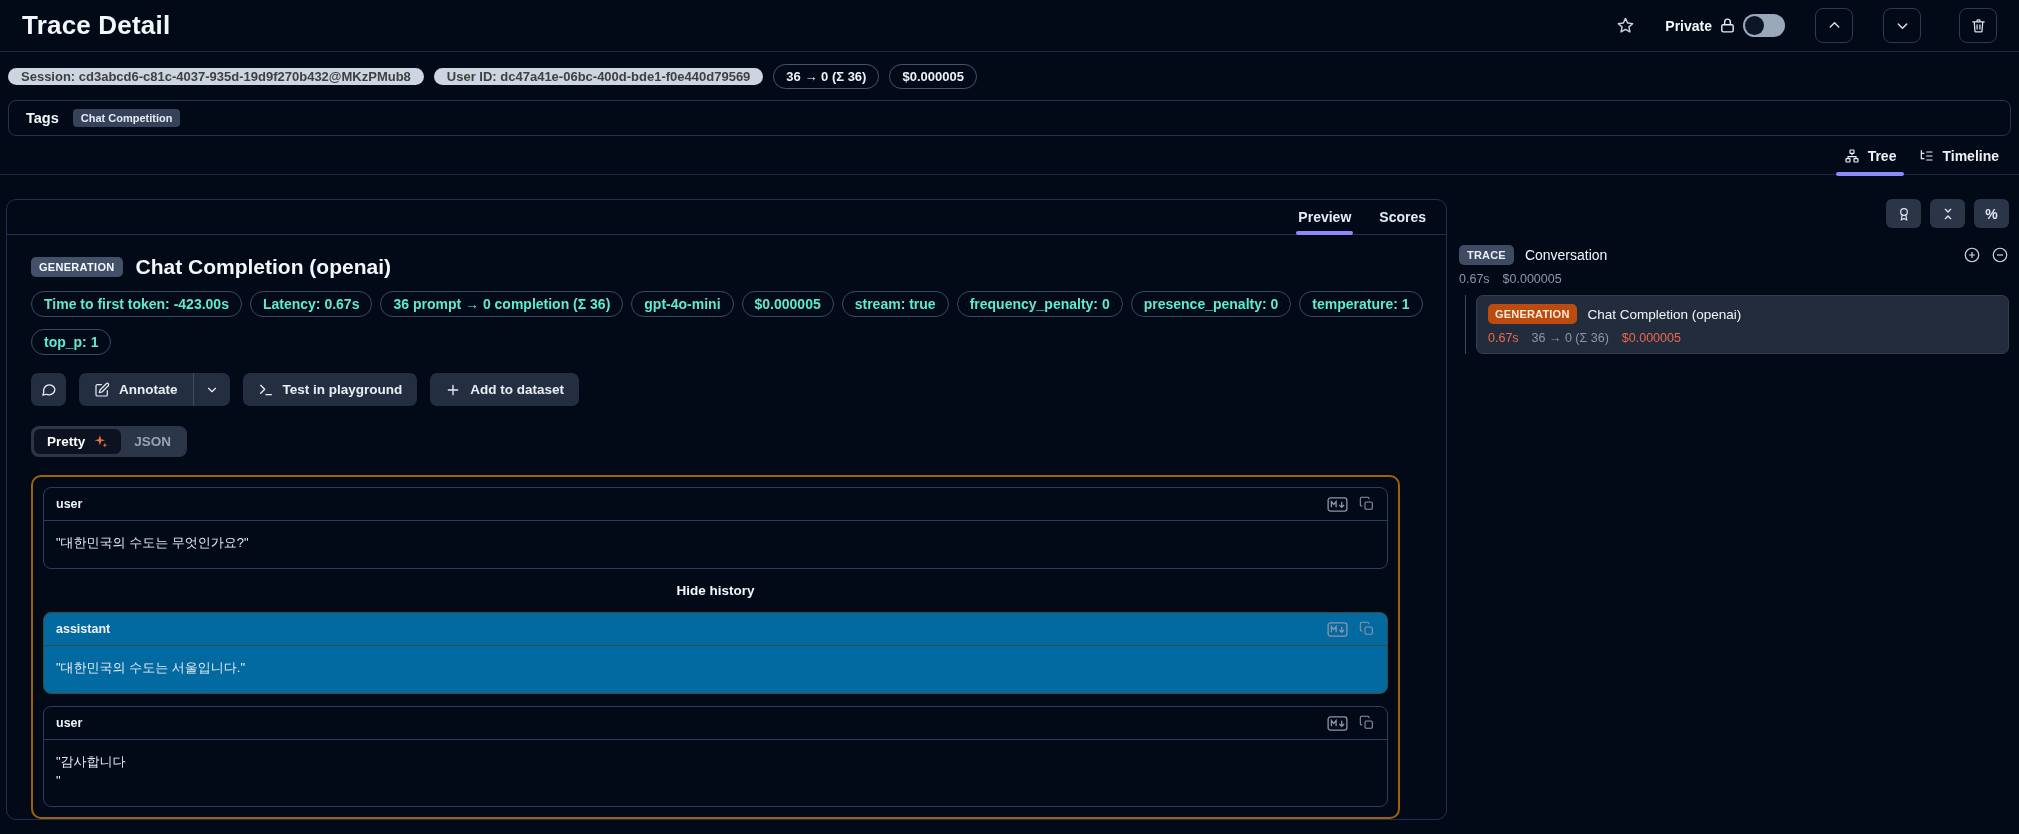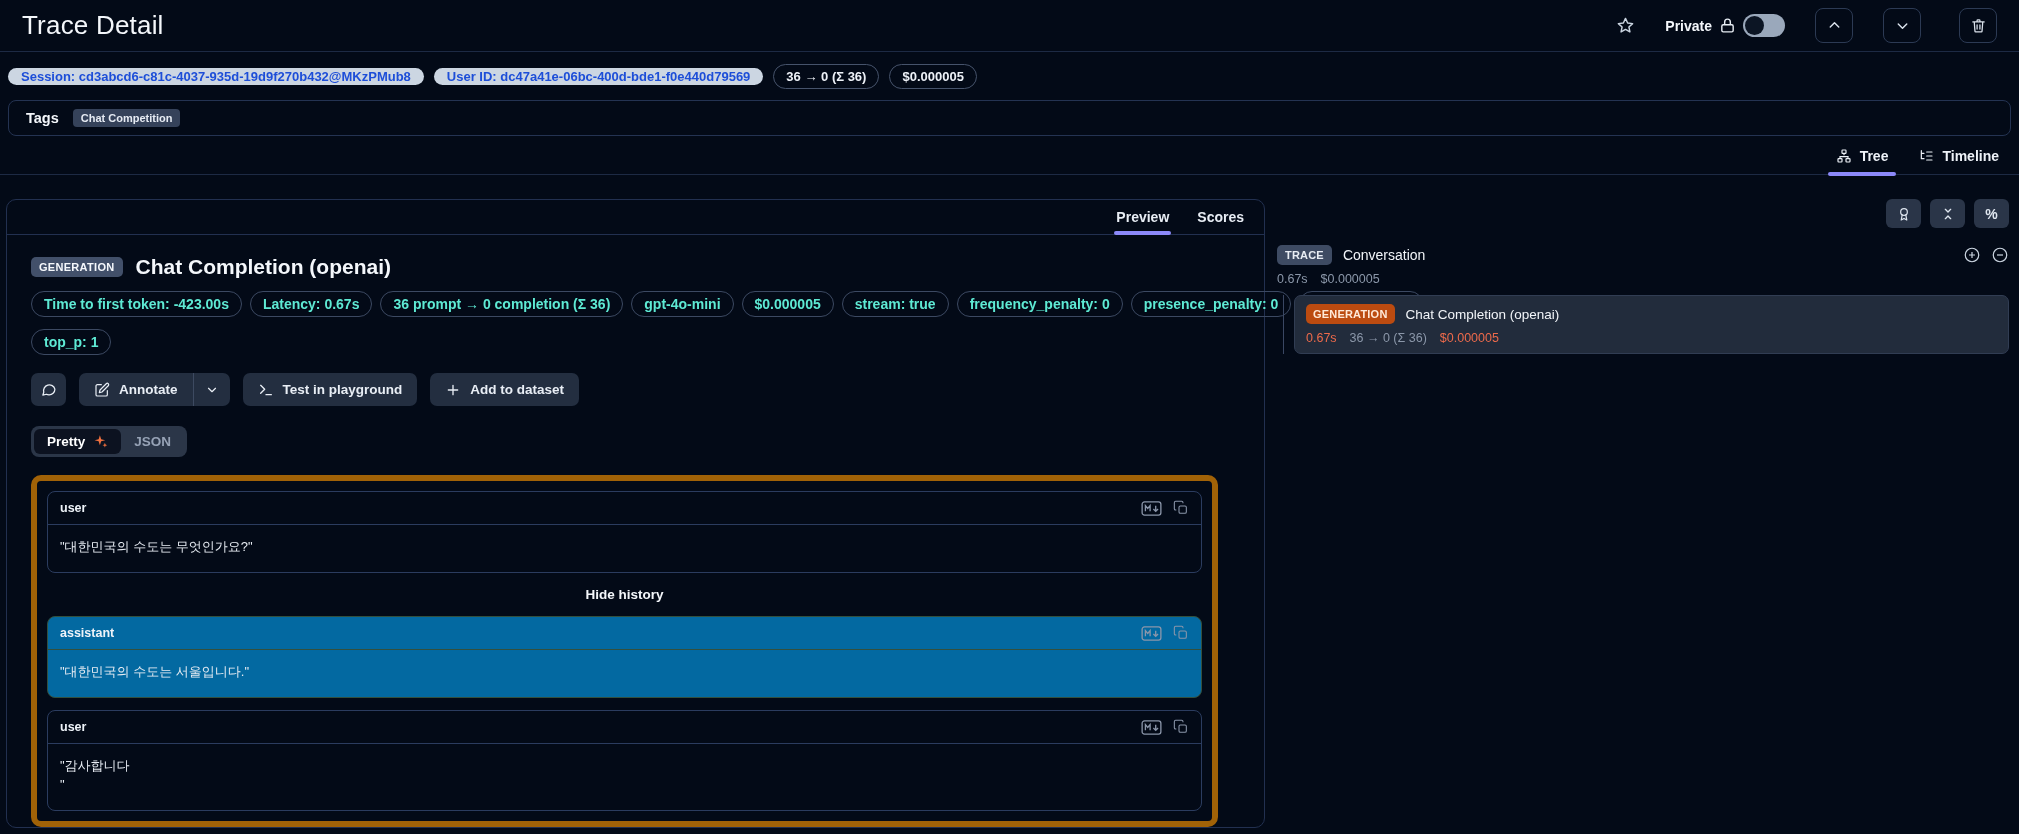--- a/index.html
+++ b/index.html
@@ -6,58 +6,58 @@
   html,body { width:2019px; height:834px; overflow:hidden; }
   body {
     background:#030a17; color:#f4f7fb;
     font-family:"Liberation Sans","DejaVu Sans",sans-serif; font-size:13px;
   }
   svg { display:block; }
 
   
   .topbar { display:flex; align-items:center; justify-content:space-between;
             padding:9px 22px; border-bottom:1px solid #1d2a44; height:52px; }
-  .page-title { font-size:26px; font-weight:400; letter-spacing:.2px; }
+  .page-title { font-size:26px; font-weight:700; letter-spacing:.2px; }
   .topbar-right { display:flex; align-items:center; gap:30px; }
   .icon-plain { color:#cbd5e1; cursor:pointer; }
   .private-wrap { display:flex; align-items:center; gap:7px; }
   .private-label { font-size:14px; font-weight:700; }
   .switch { width:42px; height:23px; border-radius:12px; background:#9aa8bb; position:relative; cursor:pointer; }
   .switch .thumb { position:absolute; left:2px; top:2px; width:19px; height:19px; border-radius:50%; background:#0c1524; }
   .nav-btn { width:38px; height:35px; border:1px solid #2c3a54; border-radius:8px; background:transparent;
              display:flex; align-items:center; justify-content:center; color:#dbe2ec; cursor:pointer; }
   .nav-btn.trash { margin-left:8px; }
 
   
   .idrow { display:flex; align-items:center; gap:10px; padding:12px 8px 11px; }
-  .pill-light { background:#ccd6e2; color:#1d4ed8; font-weight:700; font-size:13px;
+  .pill-light { background:#ccd6e2; color:#404040; font-weight:700; font-size:13px;
                 border-radius:999px; padding:1px 13px; cursor:pointer; }
   .pill-outline { border:1px solid #46536b; color:#eef2f8; font-weight:700; font-size:13px;
                   border-radius:999px; padding:4px 12px; }
 
   
   .tagsrow { margin:0 8px; border:1px solid #243352; border-radius:8px; height:36px;
              display:flex; align-items:center; gap:14px; padding:0 17px; }
   .tags-label { font-size:14.5px; font-weight:700; }
   .tag-badge { background:#35425a; color:#e6ebf3; font-size:11px; font-weight:700;
                border-radius:4px; padding:3px 8px; cursor:pointer; }
 
   
-  .viewtabs { display:flex; justify-content:flex-end; gap:30px; padding:12px 20px 0;
+  .viewtabs { display:flex; justify-content:flex-end; gap:22px; padding:12px 20px 0;
               border-bottom:1px solid #1d2a44; }
   .vtab { display:flex; align-items:center; gap:8px; padding-bottom:10px; position:relative;
           font-size:14px; font-weight:600; color:#eef2f8; cursor:pointer; }
   .vtab.active::after { content:""; position:absolute; left:-8px; right:-8px; bottom:-2px;
                         height:4px; border-radius:2px; background:#8c89f9; }
 
   
   .content { display:flex; margin-top:24px; padding:0 8px 0 6px; align-items:flex-start; }
 
   
-  .main-panel { width:1259px; flex-shrink:0; border:1px solid #223050; border-radius:10px; min-height:620px; }
+  .main-panel { width:1441px; flex-shrink:0; border:1px solid #223050; border-radius:10px; min-height:620px; }
   .panel-tabs { display:flex; justify-content:flex-end; gap:28px; padding:9px 20px 0;
                 border-bottom:1px solid #223050; }
   .ptab { font-size:14px; font-weight:700; color:#e8edf4; padding-bottom:9px; position:relative; cursor:pointer; }
   .ptab.active::after { content:""; position:absolute; left:-2px; right:-2px; bottom:-1px;
                         height:4px; border-radius:2px; background:#8c89f9; }
   .panel-body { padding:20px 24px 0; }
 
   .gen-title-row { display:flex; align-items:center; gap:13px; }
   .badge-type { background:#42506a; color:#f5f8fc; font-size:11px; font-weight:700;
                 letter-spacing:.3px; border-radius:5px; padding:4px 8px; }
@@ -78,21 +78,21 @@
   .split .btn-main { border-radius:7px 0 0 7px; }
   .split .btn-caret { border-radius:0 7px 7px 0; border-left:1px solid #3d4a61; width:37px; padding:0; justify-content:center; }
 
   .format-toggle { margin-top:20px; display:inline-flex; background:#2b3648; border-radius:8px; padding:3px; }
   .seg { padding:5px 13px; font-size:13.5px; font-weight:700; color:#97a3b6; display:flex;
          align-items:center; gap:8px; border-radius:6px; cursor:pointer; }
   .seg.active { background:#0c1220; color:#fff; }
   .sparkles { color:#f0703f; }
 
   
-  .messages { margin:18px 22px 0 0; border:6px solid #a16207; border-radius:10px; padding:10px; }
+  .messages { margin:18px 22px 0 0; border:2px solid #a16207; border-radius:10px; padding:10px; }
   .msg-card { border:1px solid #2b3c5f; border-radius:8px; background:transparent; }
   .msg-header { display:flex; justify-content:space-between; align-items:center;
                 padding:8px 12px; border-bottom:1px solid #2b3c5f; }
   .msg-role { font-size:12.5px; font-weight:600; color:#eef3f9; }
   .msg-actions { display:flex; align-items:center; gap:11px; color:#8b96aa; }
   .msg-actions .mi { cursor:pointer; }
   .msg-body { padding:12px 12px 16px; font-size:13px; color:#e7ecf3; white-space:pre-wrap; line-height:19px; }
   .msg-card.assistant { background:#0369a1; border-color:#33503e; }
   .msg-card.assistant .msg-header { border-color:#33503e; }
   .hide-history { text-align:center; font-size:13.5px; font-weight:700; margin:14px 0; cursor:pointer; }

